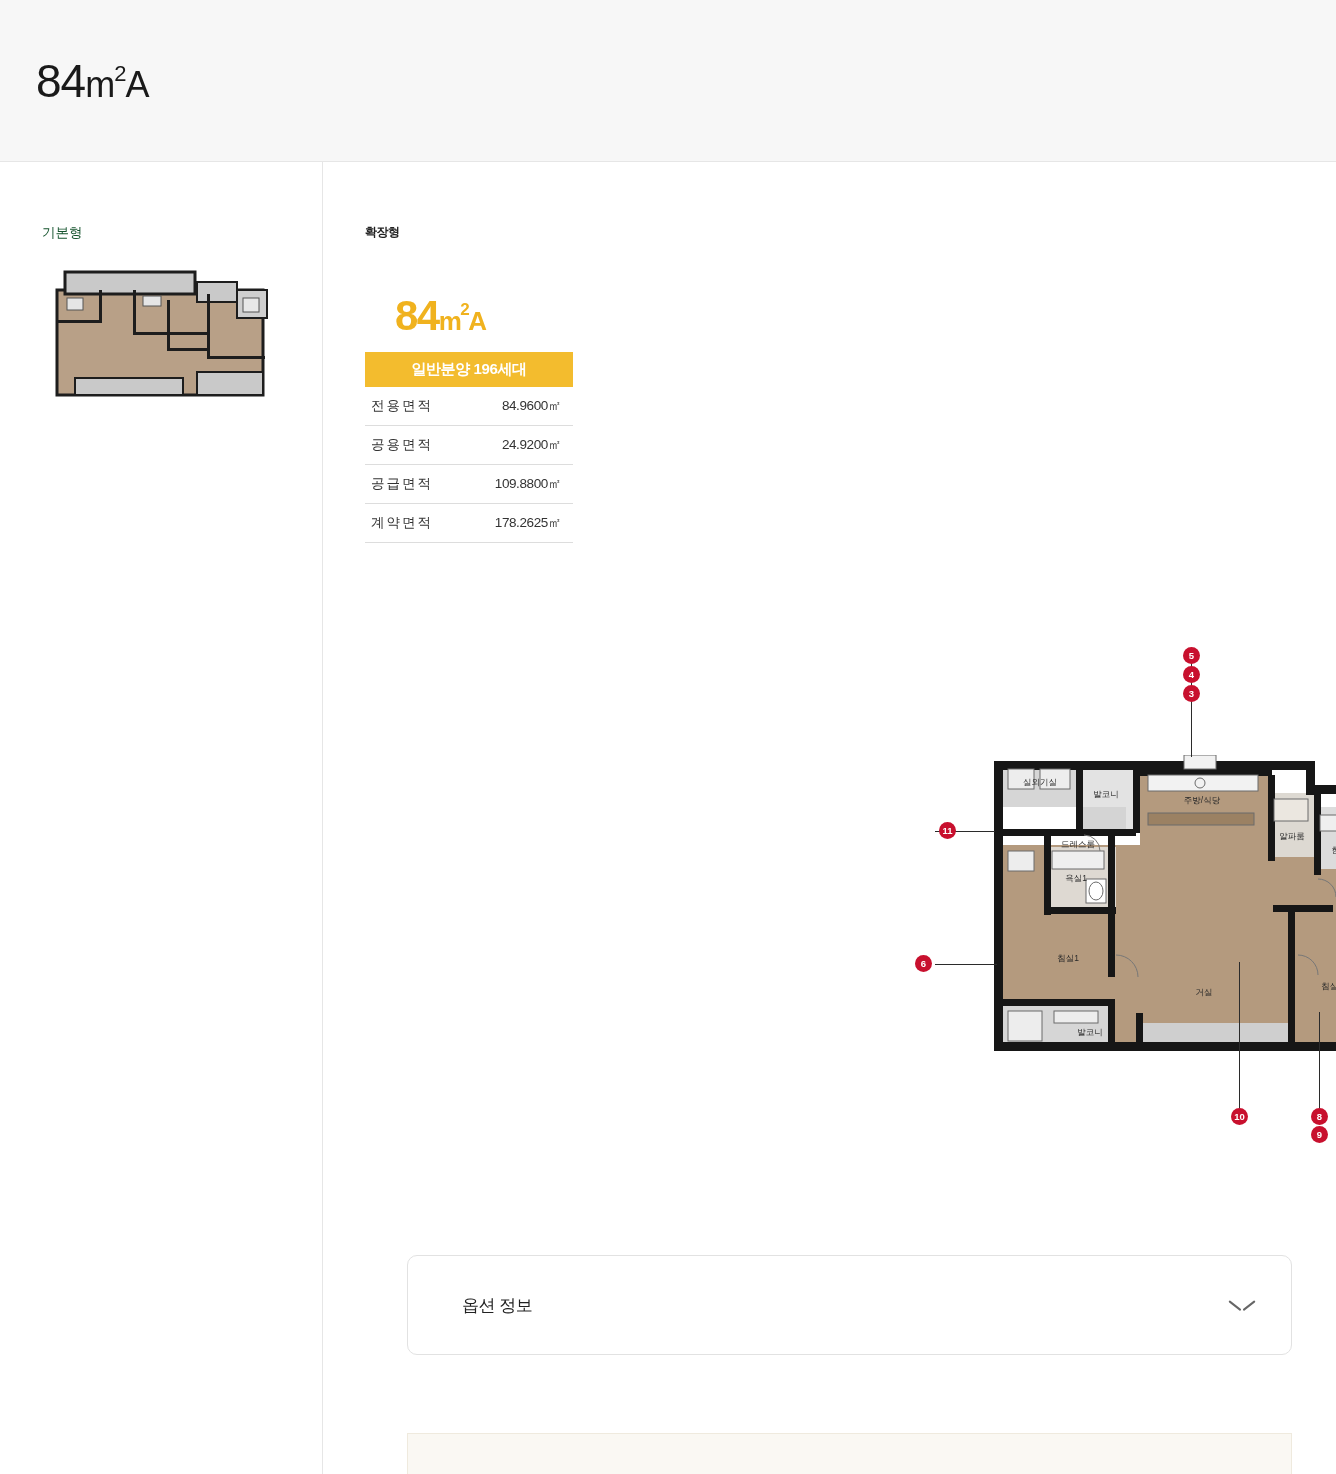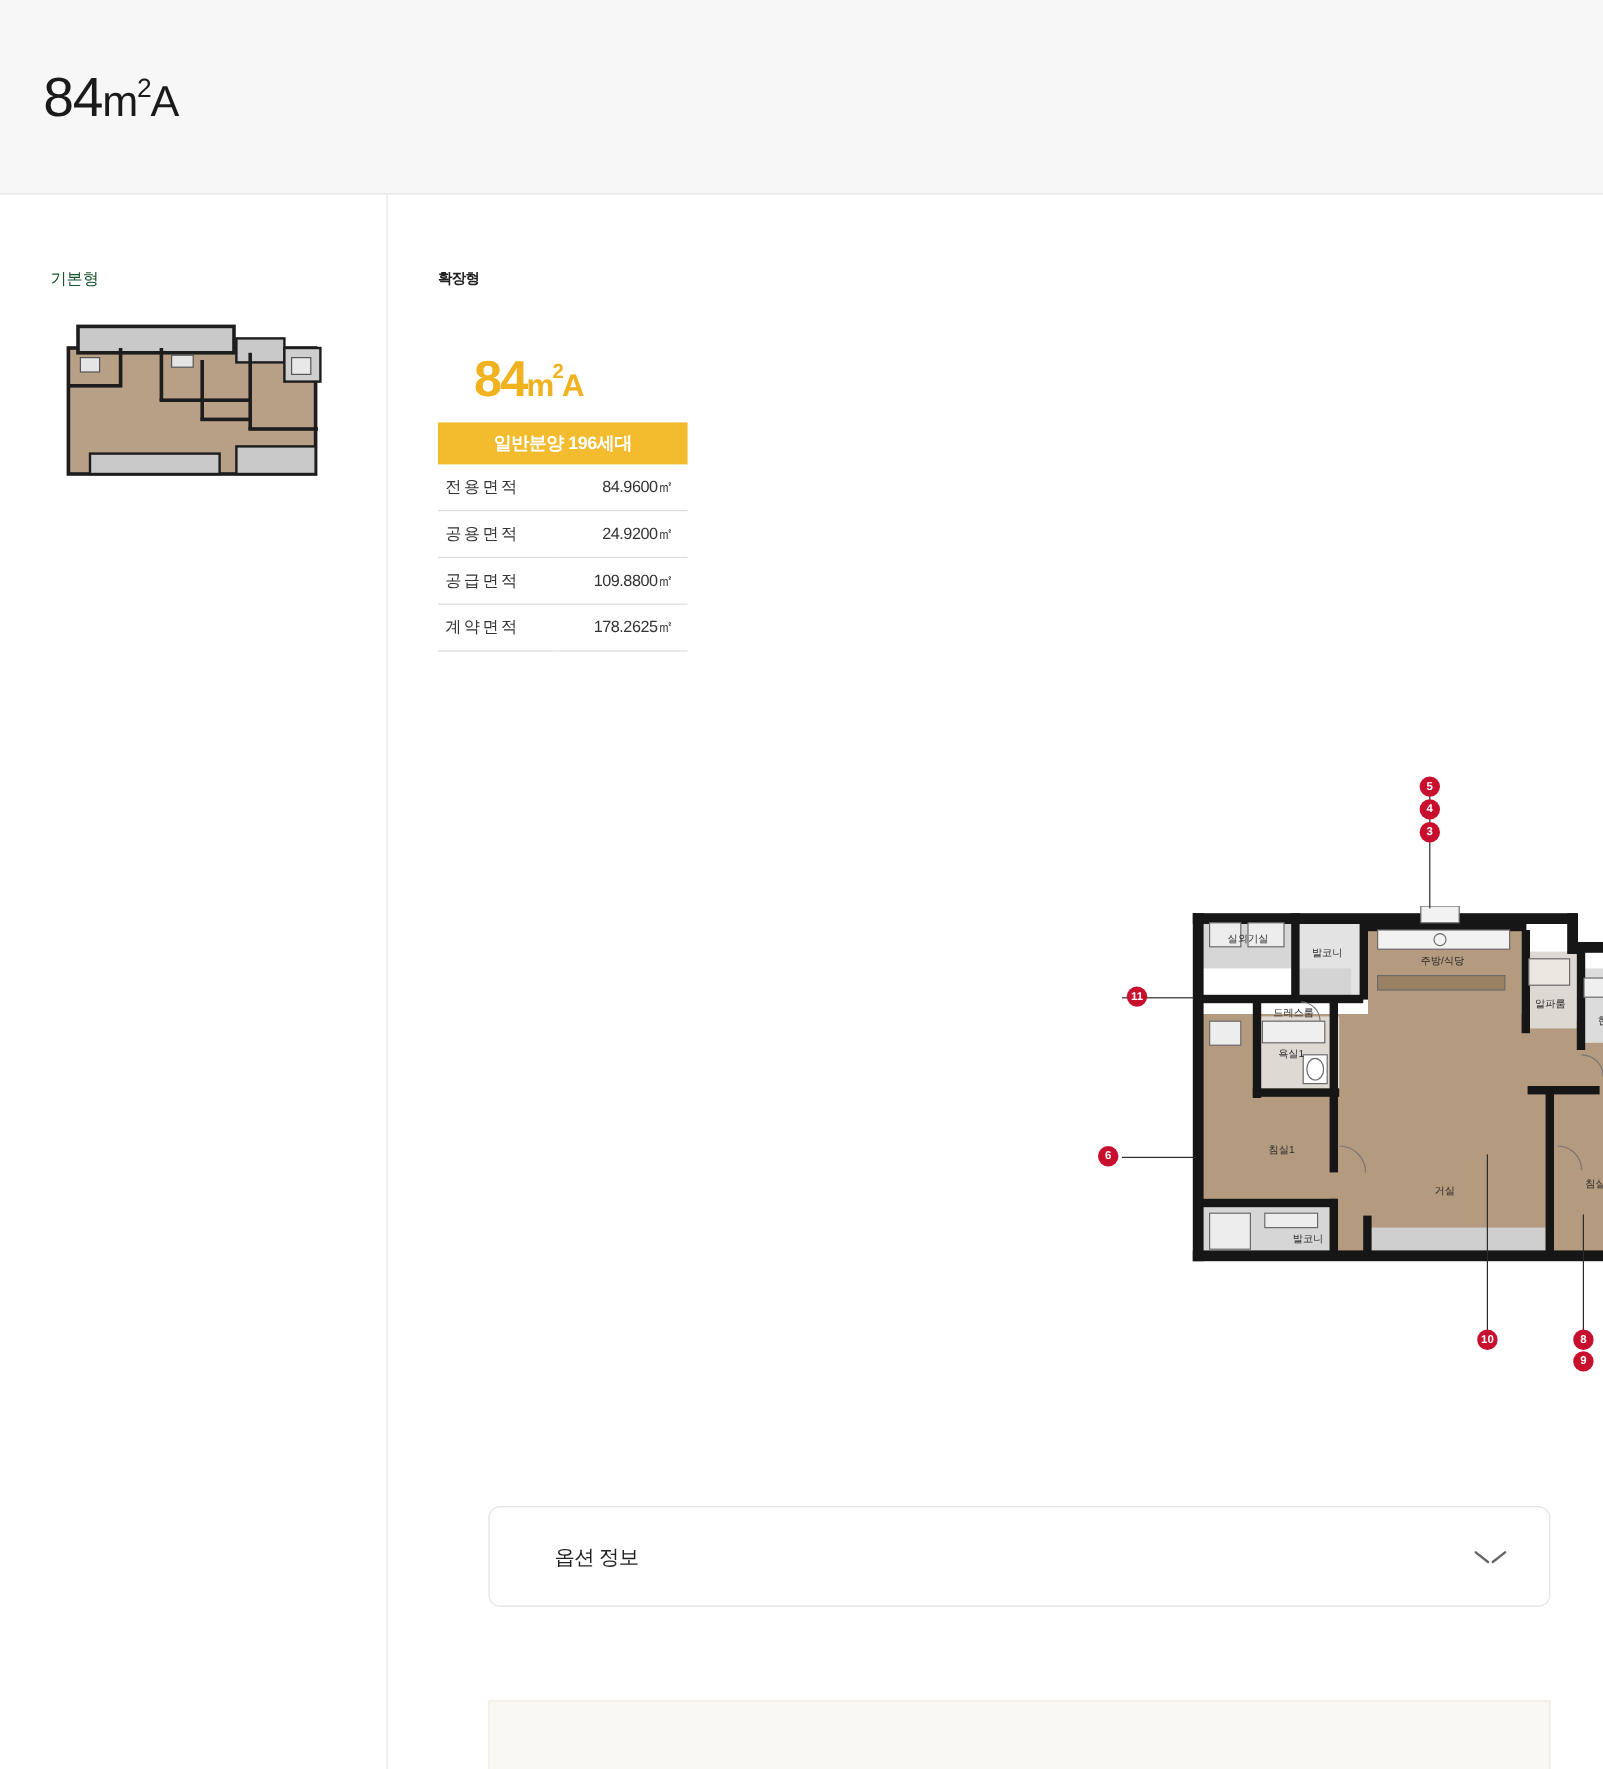--- a/index.html
+++ b/index.html
@@ -130,21 +130,21 @@
     background: #2b2b2b;
   }
   .leader.v { width: 1px; }
   .leader.h { height: 1px; }
 
   
   .option-box {
     margin: 1014px 22px 0 42px;
     border: 1px solid #e2e2e2;
     border-radius: 10px;
-    height: 84px;
+    height: 100px;
     display: flex;
     align-items: center;
     justify-content: space-between;
     padding: 0 36px 0 54px;
     background: #fff;
   }
   .option-label { font-size: 17px; color: #222; letter-spacing: -0.5px; }
   .chev { width: 26px; height: 14px; position: relative; }
   .chev::before, .chev::after {
     content: ""; position: absolute; top: 2px;

